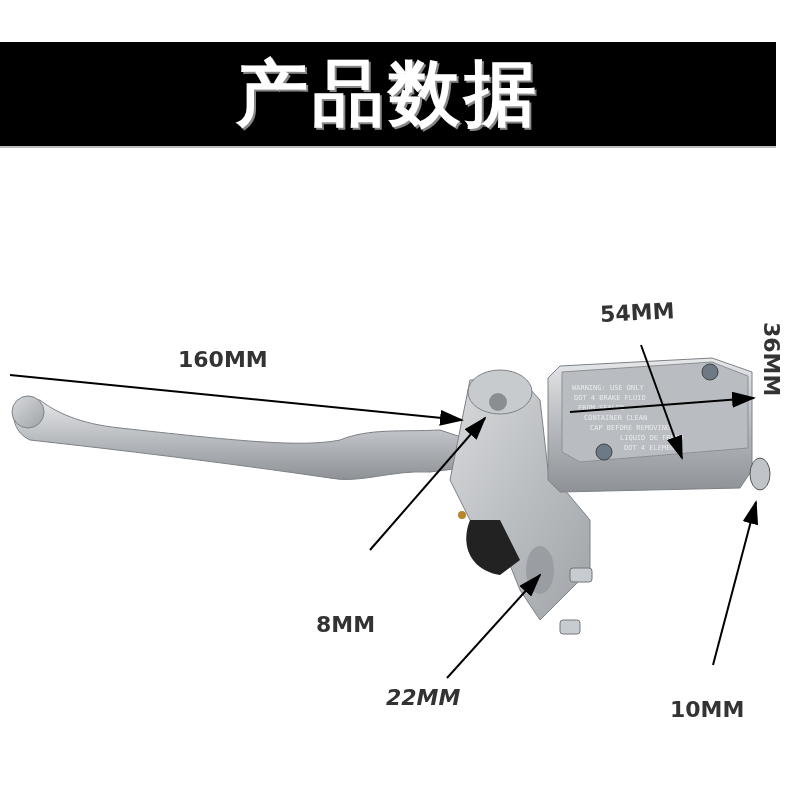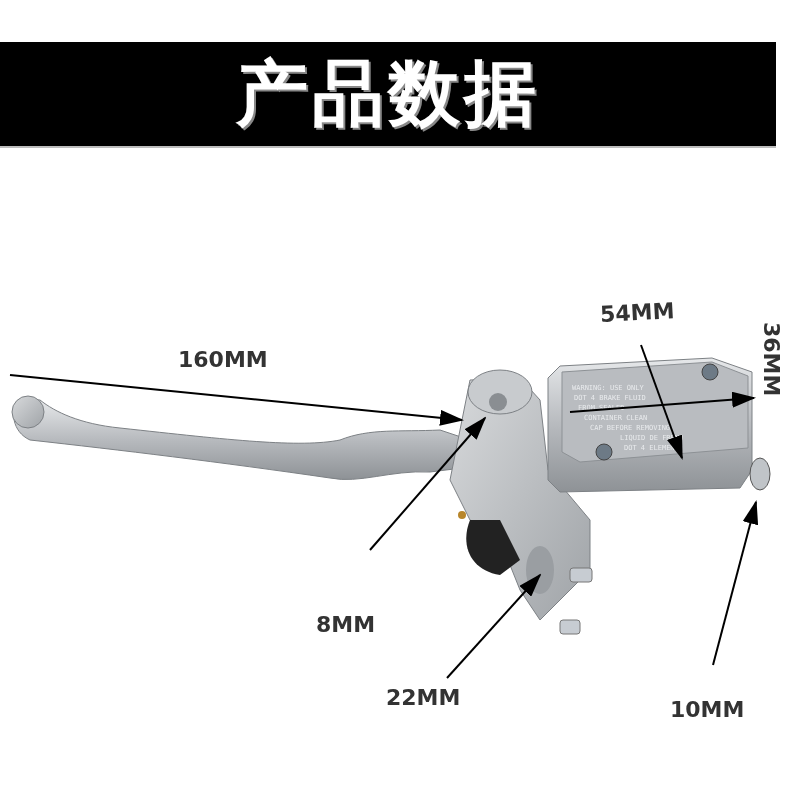--- a/index.html
+++ b/index.html
@@ -74,15 +74,15 @@
       <line x1="370" y1="550" x2="485" y2="418" marker-end="url(#ah)"></line>
       <line x1="447" y1="678" x2="540" y2="575" marker-end="url(#ah)"></line>
       <line x1="713" y1="665" x2="756" y2="502" marker-end="url(#ah)"></line>
     </g>
   </svg>
 
   <div class="dim-label" style="left:178px;top:347px;">160MM</div>
   <div class="dim-label" style="left:600px;top:300px;transform:rotate(-3deg);">54MM</div>
   <div class="dim-label rot" style="left:784px;top:322px;">36MM</div>
   <div class="dim-label" style="left:296px;top:612px;margin-left:20px;">8MM</div>
-  <div class="dim-label" style="left:386px;top:685px;">22MM</div>
+  <div class="dim-label" style="left:386px;top:685px;font-style:italic;">22MM</div>
   <div class="dim-label" style="left:670px;top:697px;">10MM</div>
 </div>
 
 </body></html>

